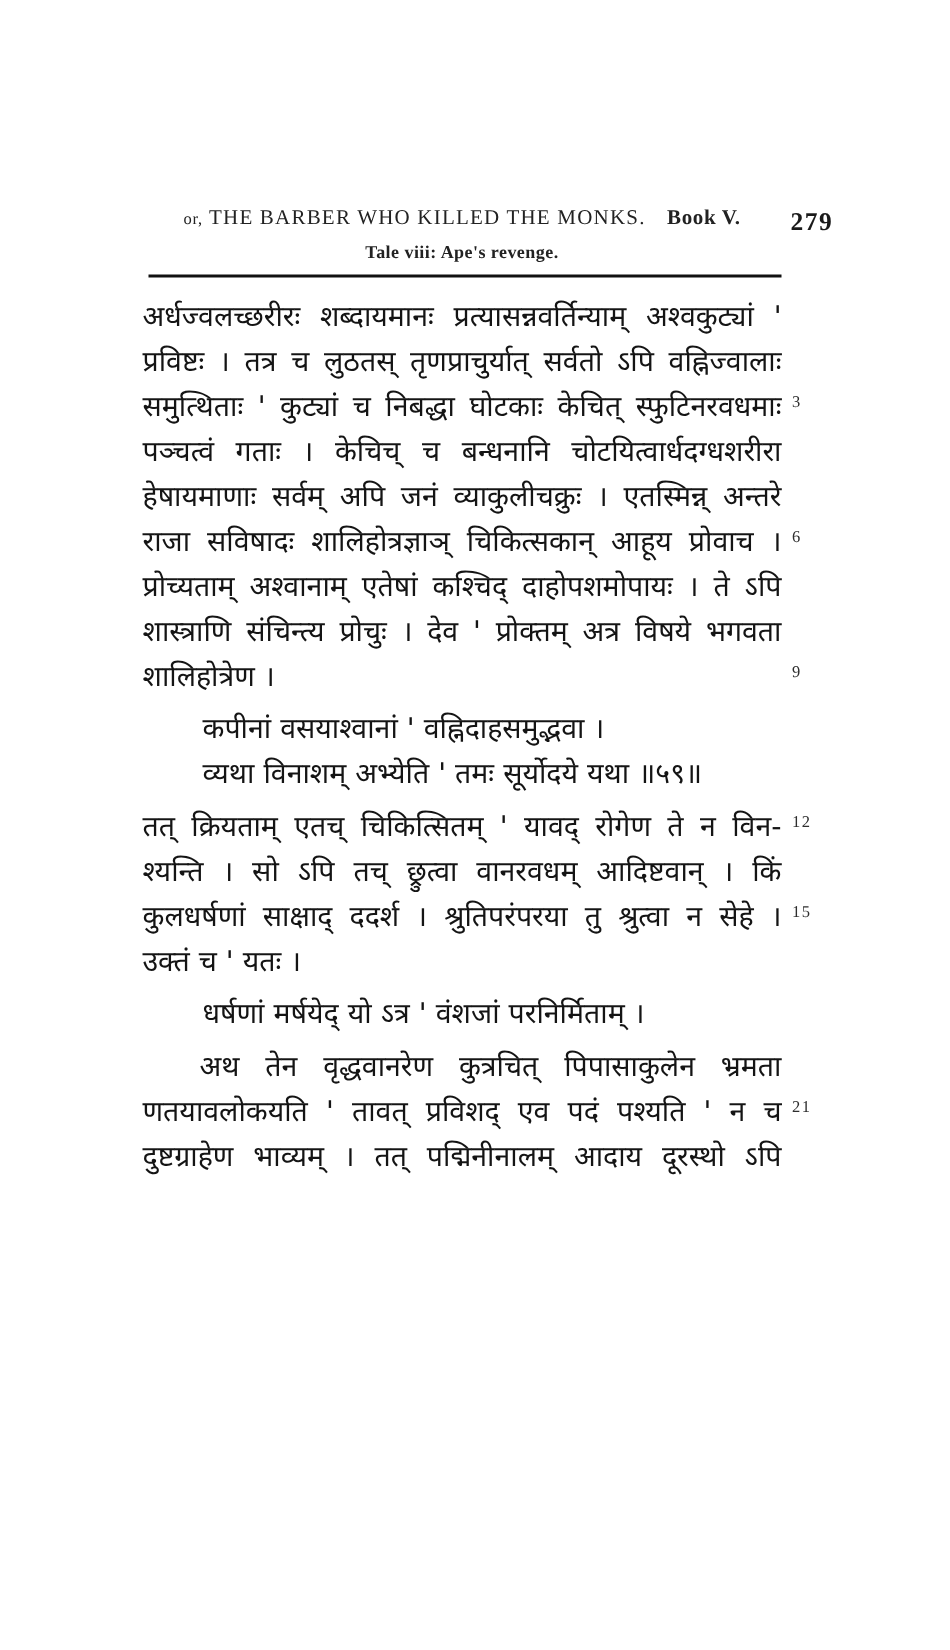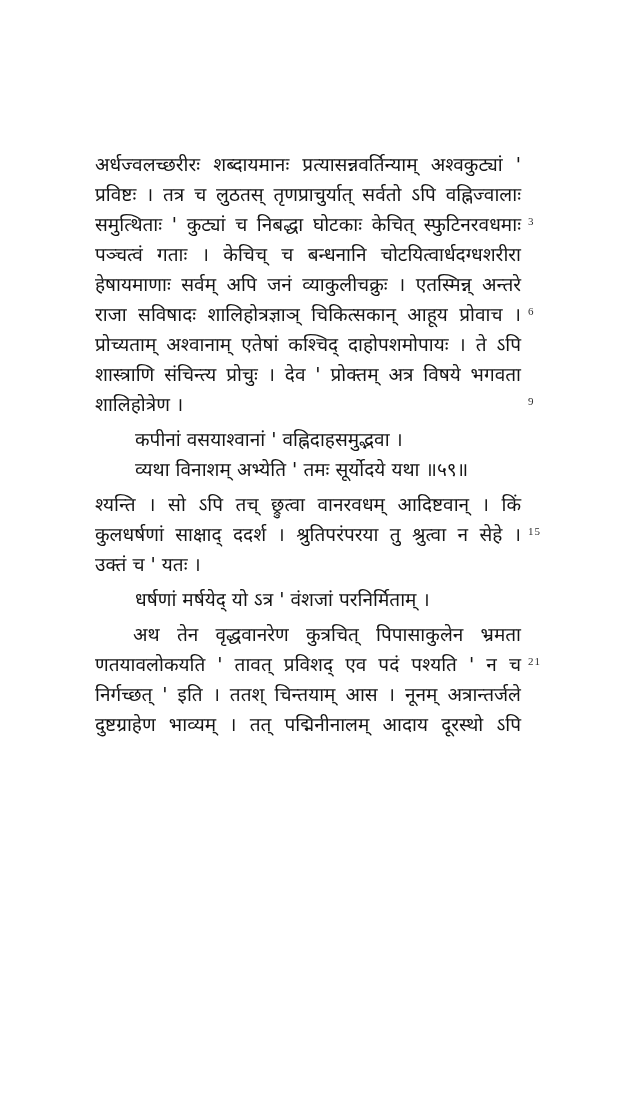--- a/index.html
+++ b/index.html
@@ -105,20 +105,30 @@
     color: #2e2e2e;
     letter-spacing: 1px;
   }
 </style>
 </head>
 <body>
 
 <div class="page">
   <div class="content">
 
+    <div class="header">
+      <div class="header-line">
+        <span class="or">or,</span>
+        <span class="title">THE BARBER WHO KILLED THE MONKS.</span>
+        <span class="book">Book V.</span>
+        <span class="page-number">279</span>
+      </div>
+      <div class="tale-caption">Tale viii: Ape's revenge.</div>
+      <div class="header-rule"></div>
+    </div>
 
     <div class="text-body" id="text-body">
         <div class="block prose">
           <div class="line">
             <span class="line-text">अर्धज्वलच्छरीरः शब्दायमानः प्रत्यासन्नवर्तिन्याम् अश्वकुट्यां '</span>
           </div>
           <div class="line">
             <span class="line-text">प्रविष्टः । तत्र च लुठतस् तृणप्राचुर्यात् सर्वतो ऽपि वह्निज्वालाः</span>
           </div>
           <div class="line">
@@ -142,42 +152,43 @@
             <span class="line-text">शास्त्राणि संचिन्त्य प्रोचुः । देव ' प्रोक्तम् अत्र विषये भगवता</span>
           </div>
           <div class="line end"><span class="line-text">शालिहोत्रेण ।</span><span class="margin-num">9</span></div>
         </div>
         <div class="block verse">
           <div class="line"><span class="line-text">कपीनां वसयाश्वानां ' वह्निदाहसमुद्भवा ।</span></div>
           <div class="line"><span class="line-text">व्यथा विनाशम् अभ्येति ' तमः सूर्योदये यथा ॥५९॥</span></div>
         </div>
         <div class="block prose">
           <div class="line">
+            <span class="line-text">तत् क्रियताम् एतच् चिकित्सितम् ' यावद् रोगेण ते न विन-</span>
+            <span class="margin-num">12</span>
+          </div>
+          <div class="line">
             <span class="line-text">श्यन्ति । सो ऽपि तच् छ्रुत्वा वानरवधम् आदिष्टवान् । किं</span>
           </div>
           <div class="line">
             <span class="line-text">कुलधर्षणां साक्षाद् ददर्श । श्रुतिपरंपरया तु श्रुत्वा न सेहे ।</span>
             <span class="margin-num">15</span>
           </div>
           <div class="line end"><span class="line-text">उक्तं च ' यतः ।</span></div>
         </div>
         <div class="block verse">
           <div class="line"><span class="line-text">धर्षणां मर्षयेद् यो ऽत्र ' वंशजां परनिर्मिताम् ।</span></div>
         </div>
         <div class="block prose indent-first">
           <div class="line">
             <span class="line-text">अथ तेन वृद्धवानरेण कुत्रचित् पिपासाकुलेन भ्रमता</span>
           </div>
           <div class="line">
             <span class="line-text">णतयावलोकयति ' तावत् प्रविशद् एव पदं पश्यति ' न च</span>
             <span class="margin-num">21</span>
           </div>
           <div class="line">
-            <span class="line-text">निर्गच्छत् ' इति । ततश् चिन्तयाम् आस । नूनम् अत्रान्तर्जले</span>
-          </div>
-          <div class="line">
             <span class="line-text">दुष्टग्राहेण भाव्यम् । तत् पद्मिनीनालम् आदाय दूरस्थो ऽपि</span>
           </div>
         </div>
       </div>
 
   </div>
 </div>
 
 </body></html>

